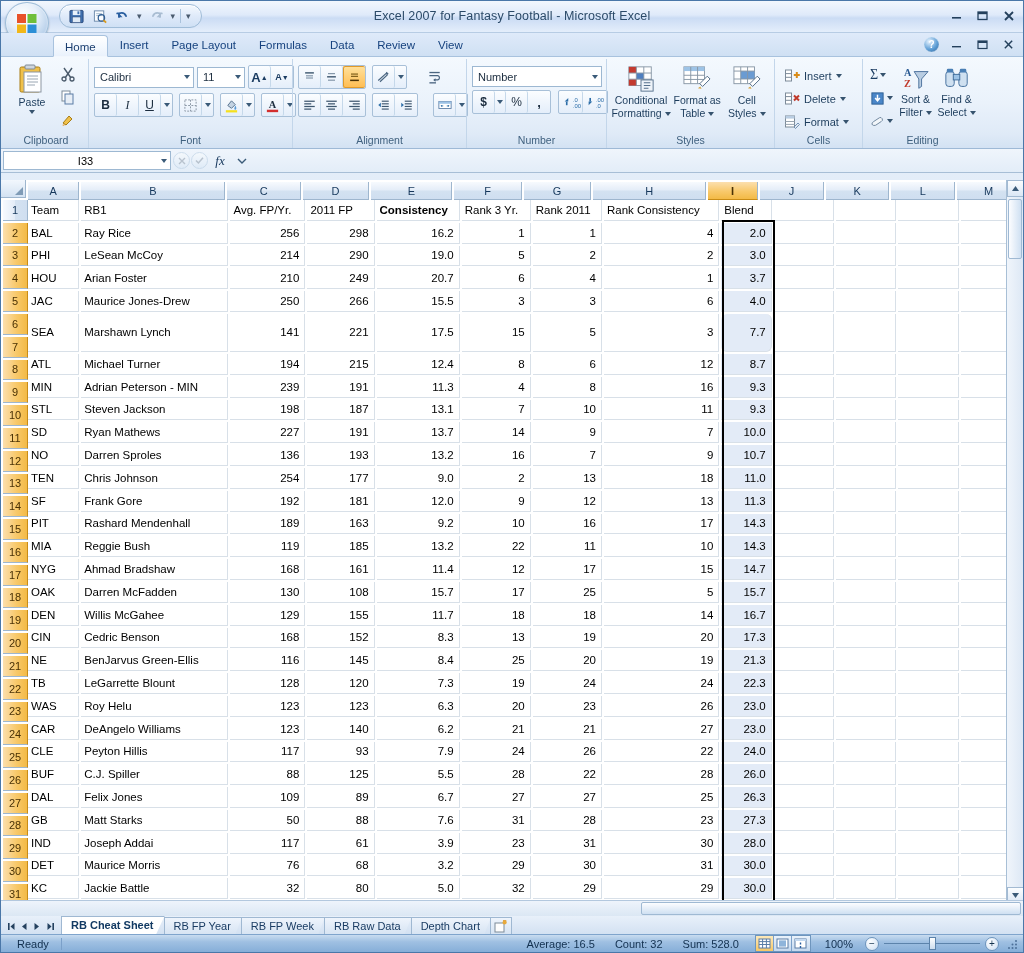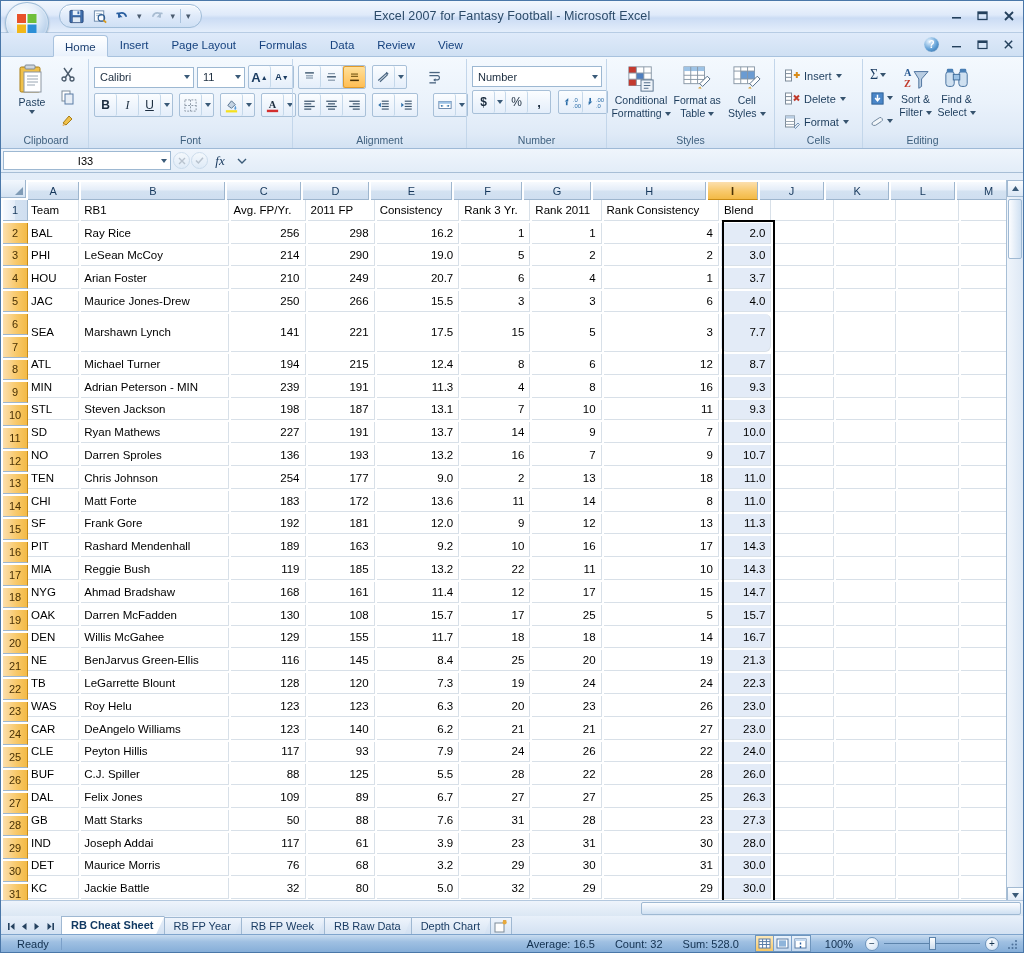--- a/index.html
+++ b/index.html
@@ -904,21 +904,21 @@
           </tr>
         </tbody>
       </table>
     <table class="cells">
         <tbody id="cells-body">
           <tr>
             <td style="width: 53px; height: 20.8px;">Team</td>
             <td style="width: 150px; height: 20.8px;">RB1</td>
             <td style="width: 76px; height: 20.8px;">Avg. FP/Yr.</td>
             <td style="width: 69px; height: 20.8px;">2011 FP</td>
-            <td style="width: 84px; height: 20.8px;">Consistency</td>
+            <td style="width: 84px; height: 20.8px; font-weight: bold;">Consistency</td>
             <td style="width: 70px; height: 20.8px;">Rank 3 Yr.</td>
             <td style="width: 70px; height: 20.8px;">Rank 2011</td>
             <td style="width: 117px; height: 20.8px;">Rank Consistency</td>
             <td style="width: 52px; height: 20.8px;">Blend</td>
             <td style="width: 66px; height: 20.8px;"></td>
             <td style="width: 66px; height: 20.8px;"></td>
             <td style="width: 66px; height: 20.8px;"></td>
             <td style="width: 66px; height: 20.8px;"></td>
           </tr>
           <tr>
@@ -1080,35 +1080,20 @@
             <td class="num" style="width: 70px; height: 20.8px;">2</td>
             <td class="num" style="width: 70px; height: 20.8px;">13</td>
             <td class="num" style="width: 117px; height: 20.8px;">18</td>
             <td class="num selcell" style="width: 52px; height: 20.8px;">11.0</td>
             <td style="width: 66px; height: 20.8px;"></td>
             <td style="width: 66px; height: 20.8px;"></td>
             <td style="width: 66px; height: 20.8px;"></td>
             <td style="width: 66px; height: 20.8px;"></td>
           </tr>
           <tr>
-            <td style="width: 53px; height: 20.8px;">CHI</td>
-            <td style="width: 150px; height: 20.8px;">Matt Forte</td>
-            <td class="num" style="width: 76px; height: 20.8px;">183</td>
-            <td class="num" style="width: 69px; height: 20.8px;">172</td>
-            <td class="num" style="width: 84px; height: 20.8px;">13.6</td>
-            <td class="num" style="width: 70px; height: 20.8px;">11</td>
-            <td class="num" style="width: 70px; height: 20.8px;">14</td>
-            <td class="num" style="width: 117px; height: 20.8px;">8</td>
-            <td class="num selcell" style="width: 52px; height: 20.8px;">11.0</td>
-            <td style="width: 66px; height: 20.8px;"></td>
-            <td style="width: 66px; height: 20.8px;"></td>
-            <td style="width: 66px; height: 20.8px;"></td>
-            <td style="width: 66px; height: 20.8px;"></td>
-          </tr>
-          <tr>
             <td style="width: 53px; height: 20.8px;">SF</td>
             <td style="width: 150px; height: 20.8px;">Frank Gore</td>
             <td class="num" style="width: 76px; height: 20.8px;">192</td>
             <td class="num" style="width: 69px; height: 20.8px;">181</td>
             <td class="num" style="width: 84px; height: 20.8px;">12.0</td>
             <td class="num" style="width: 70px; height: 20.8px;">9</td>
             <td class="num" style="width: 70px; height: 20.8px;">12</td>
             <td class="num" style="width: 117px; height: 20.8px;">13</td>
             <td class="num selcell" style="width: 52px; height: 20.8px;">11.3</td>
             <td style="width: 66px; height: 20.8px;"></td>
@@ -1179,20 +1164,35 @@
           <tr>
             <td style="width: 53px; height: 20.8px;">DEN</td>
             <td style="width: 150px; height: 20.8px;">Willis McGahee</td>
             <td class="num" style="width: 76px; height: 20.8px;">129</td>
             <td class="num" style="width: 69px; height: 20.8px;">155</td>
             <td class="num" style="width: 84px; height: 20.8px;">11.7</td>
             <td class="num" style="width: 70px; height: 20.8px;">18</td>
             <td class="num" style="width: 70px; height: 20.8px;">18</td>
             <td class="num" style="width: 117px; height: 20.8px;">14</td>
             <td class="num selcell" style="width: 52px; height: 20.8px;">16.7</td>
+            <td style="width: 66px; height: 20.8px;"></td>
+            <td style="width: 66px; height: 20.8px;"></td>
+            <td style="width: 66px; height: 20.8px;"></td>
+            <td style="width: 66px; height: 20.8px;"></td>
+          </tr>
+          <tr>
+            <td style="width: 53px; height: 20.8px;">CIN</td>
+            <td style="width: 150px; height: 20.8px;">Cedric Benson</td>
+            <td class="num" style="width: 76px; height: 20.8px;">168</td>
+            <td class="num" style="width: 69px; height: 20.8px;">152</td>
+            <td class="num" style="width: 84px; height: 20.8px;">8.3</td>
+            <td class="num" style="width: 70px; height: 20.8px;">13</td>
+            <td class="num" style="width: 70px; height: 20.8px;">19</td>
+            <td class="num" style="width: 117px; height: 20.8px;">20</td>
+            <td class="num selcell" style="width: 52px; height: 20.8px;">17.3</td>
             <td style="width: 66px; height: 20.8px;"></td>
             <td style="width: 66px; height: 20.8px;"></td>
             <td style="width: 66px; height: 20.8px;"></td>
             <td style="width: 66px; height: 20.8px;"></td>
           </tr>
           <tr>
             <td style="width: 53px; height: 20.8px;">NE</td>
             <td style="width: 150px; height: 20.8px;">BenJarvus Green-Ellis</td>
             <td class="num" style="width: 76px; height: 20.8px;">116</td>
             <td class="num" style="width: 69px; height: 20.8px;">145</td>

